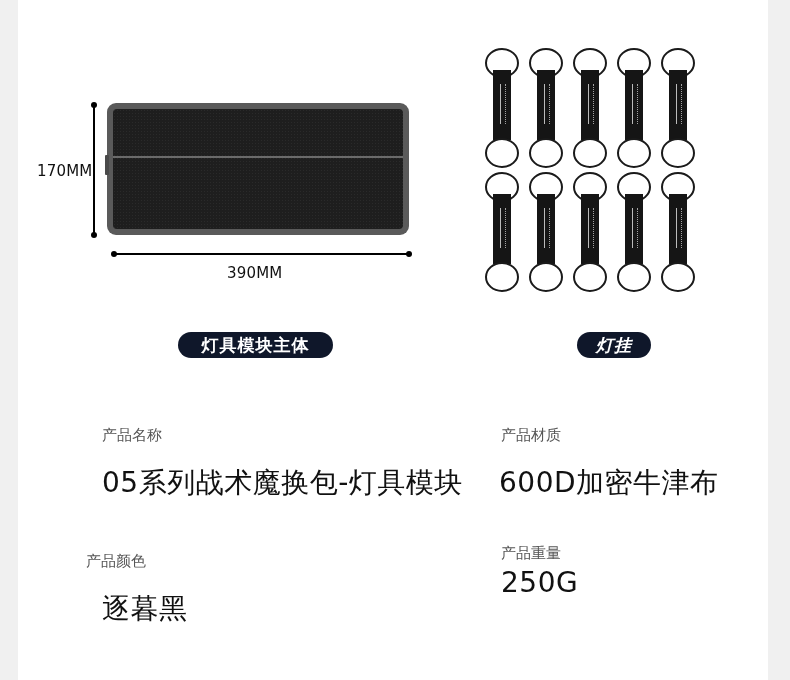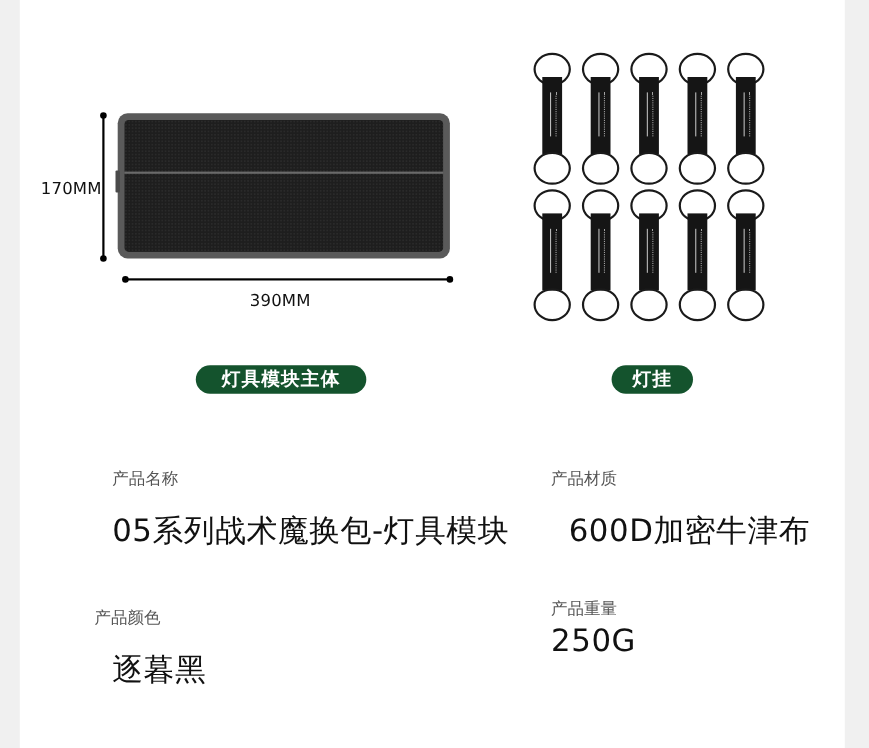--- a/index.html
+++ b/index.html
@@ -40,21 +40,21 @@
   .band {
     position: absolute; left: 10px; top: 22px; width: 18px; height: 70px; background: #151515;
   }
   .band-text {
     position: absolute; left: 7px; top: 14px; width: 4px; height: 40px;
     border-left: 1px solid #d8d8d8; border-right: 1px dotted #bbb; opacity: 0.85;
   }
 
   
   .pill {
-    position: absolute; height: 26px; background: #14532d; color: #fff; border-radius: 13px;
+    position: absolute; height: 26px; background: #0f172a; color: #fff; border-radius: 13px;
     font-size: 17px; font-weight: bold; line-height: 26px; text-align: center; letter-spacing: 1px;
   }
 
   
   .spec-label { position: absolute; font-size: 15px; color: #555; }
   .spec-value { position: absolute; font-size: 28px; color: #111; letter-spacing: 0.5px; }
 </style>
 </head>
 <body>
 
@@ -143,25 +143,25 @@
   <div class="strap" style="left:176px; top:124px;">
       <div class="ring top"></div>
       <div class="band">
         <div class="band-text"></div>
       </div>
       <div class="ring bottom"></div>
     </div>
 </div>
 
 <div class="pill" style="left:178px; top:332px; width:155px;">灯具模块主体</div>
-<div class="pill" style="left:556px; top:332px; width:74px;">灯挂</div>
+<div class="pill" style="left:577px; top:332px; width:74px;font-style:italic;">灯挂</div>
 
 <div class="spec-label" style="left:102px; top:426px;">产品名称</div>
 <div class="spec-value" style="left:102px; top:464px;">05系列战术魔换包-灯具模块</div>
 
 <div class="spec-label" style="left:501px; top:426px;text-align:center;">产品材质</div>
-<div class="spec-value" style="left:517px; top:464px;">600D加密牛津布</div>
+<div class="spec-value" style="left:499px; top:464px;">600D加密牛津布</div>
 
 <div class="spec-label" style="left:86px; top:552px;">产品颜色</div>
 <div class="spec-value" style="left:102px; top:590px;">逐暮黑</div>
 
 <div class="spec-label" style="left:501px; top:544px;font-family:Liberation Serif, serif;">产品重量</div>
 <div class="spec-value" style="left:501px; top:566px;">250G</div>
 
 </body></html>

